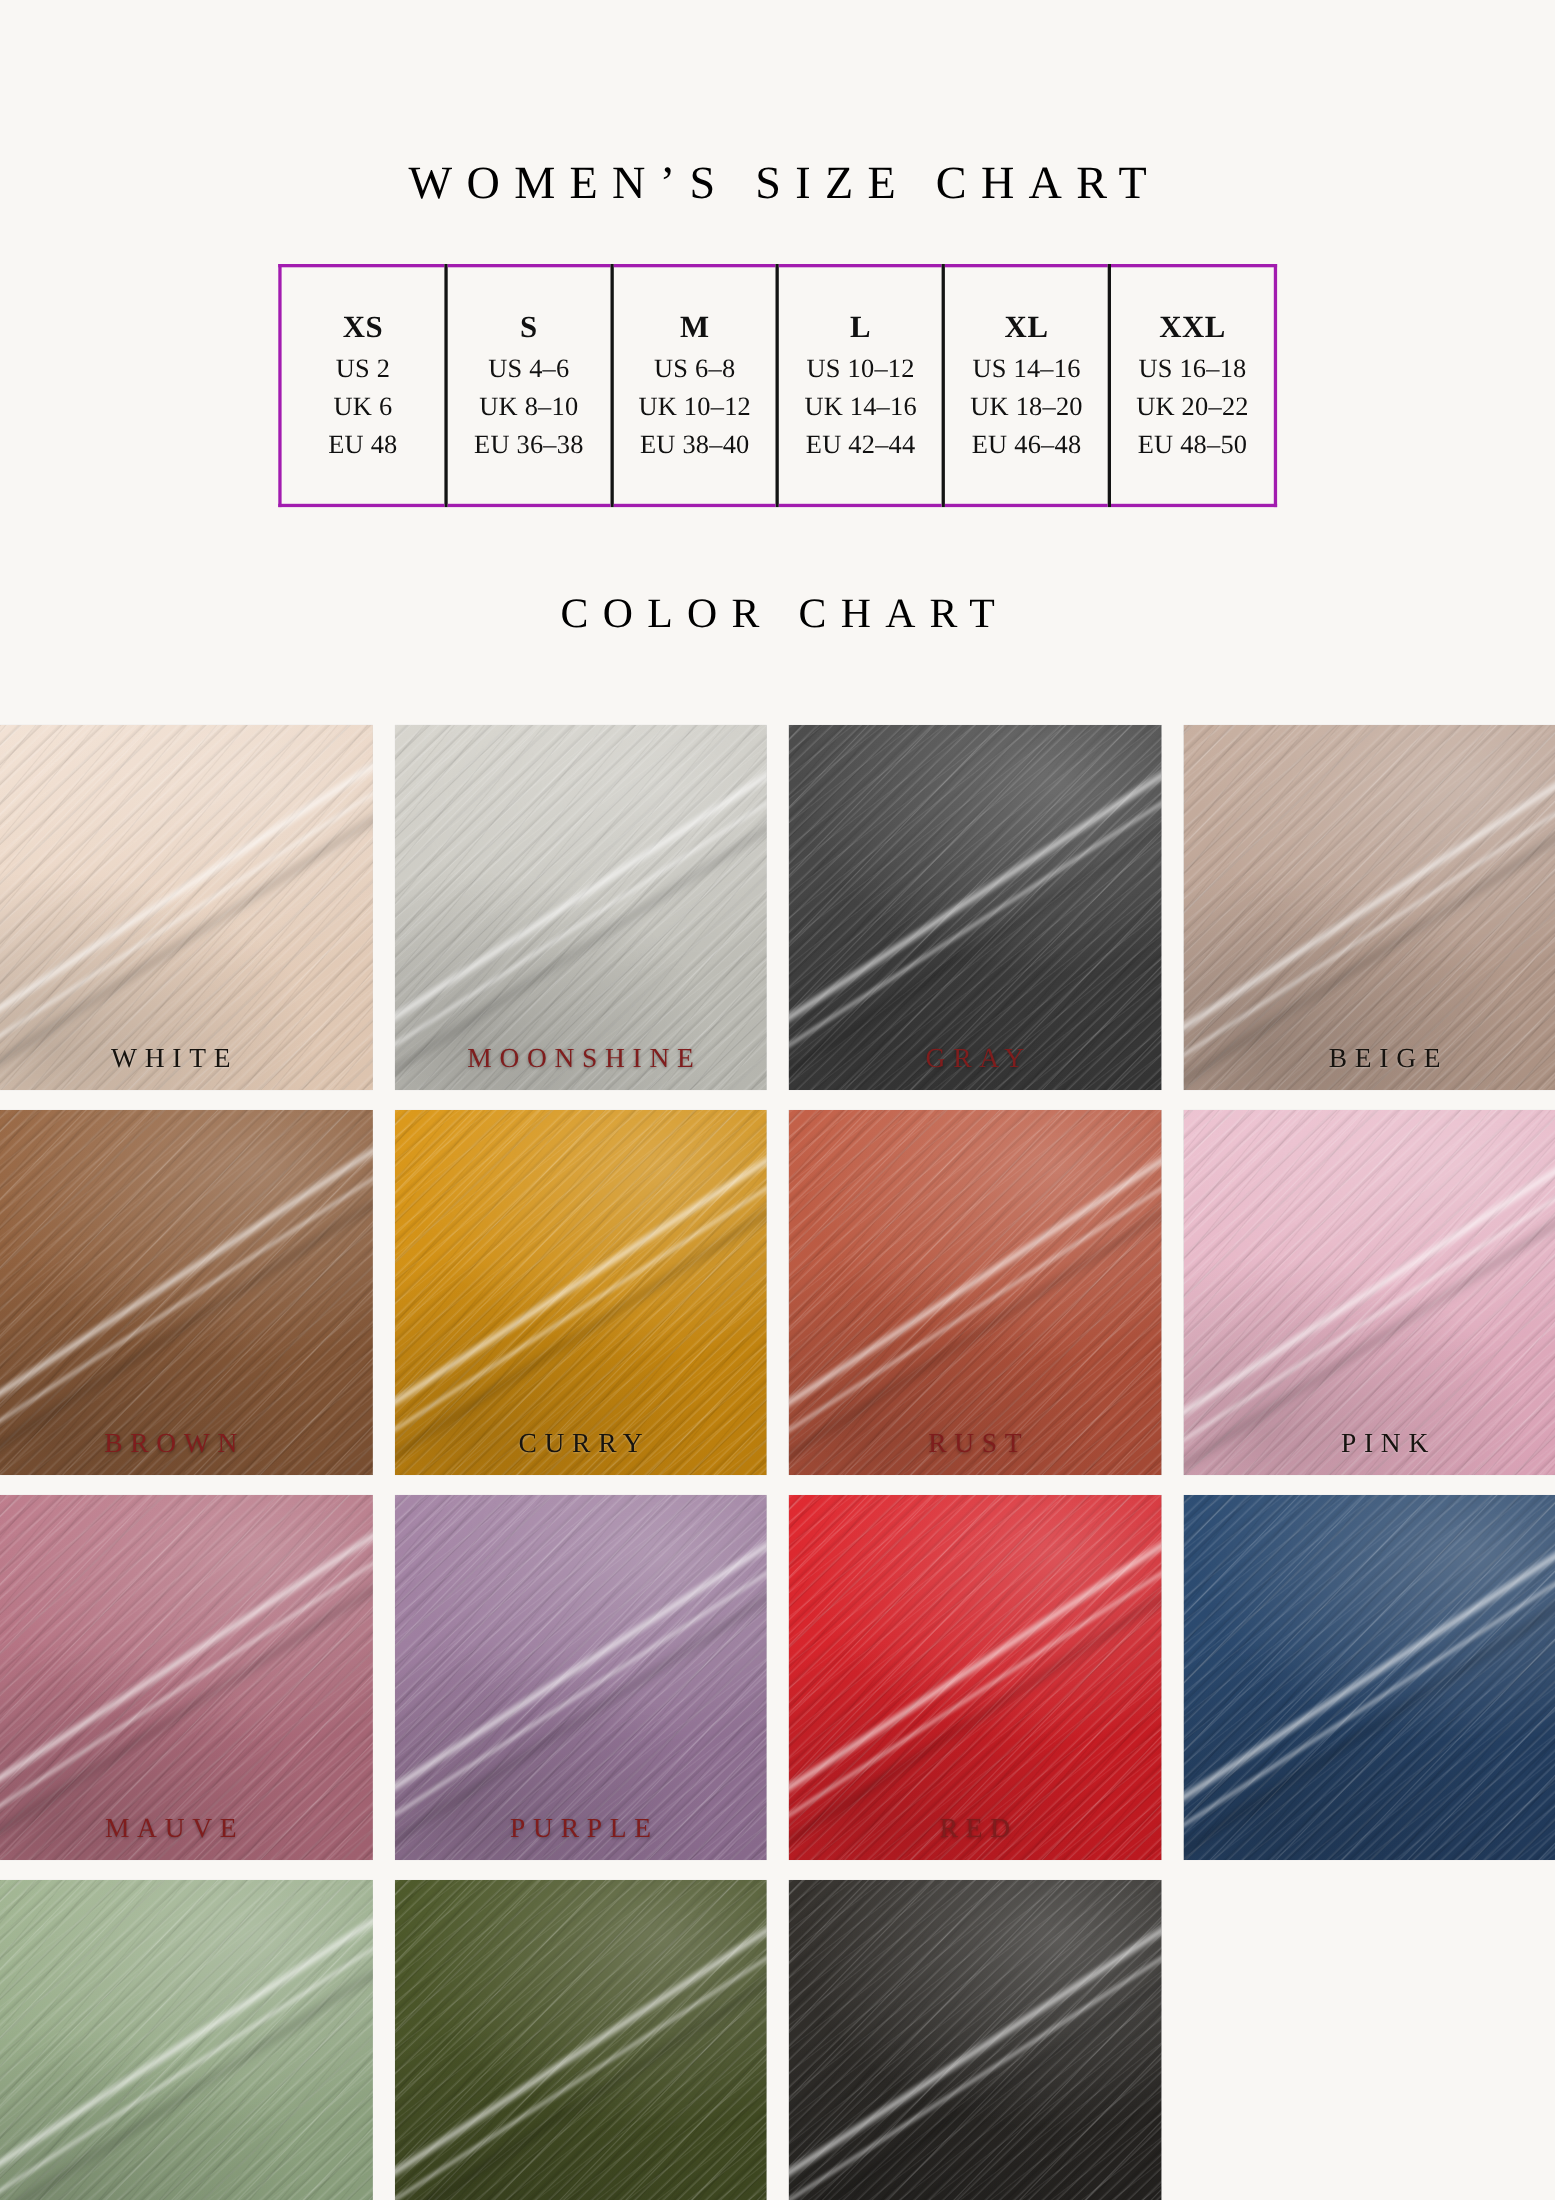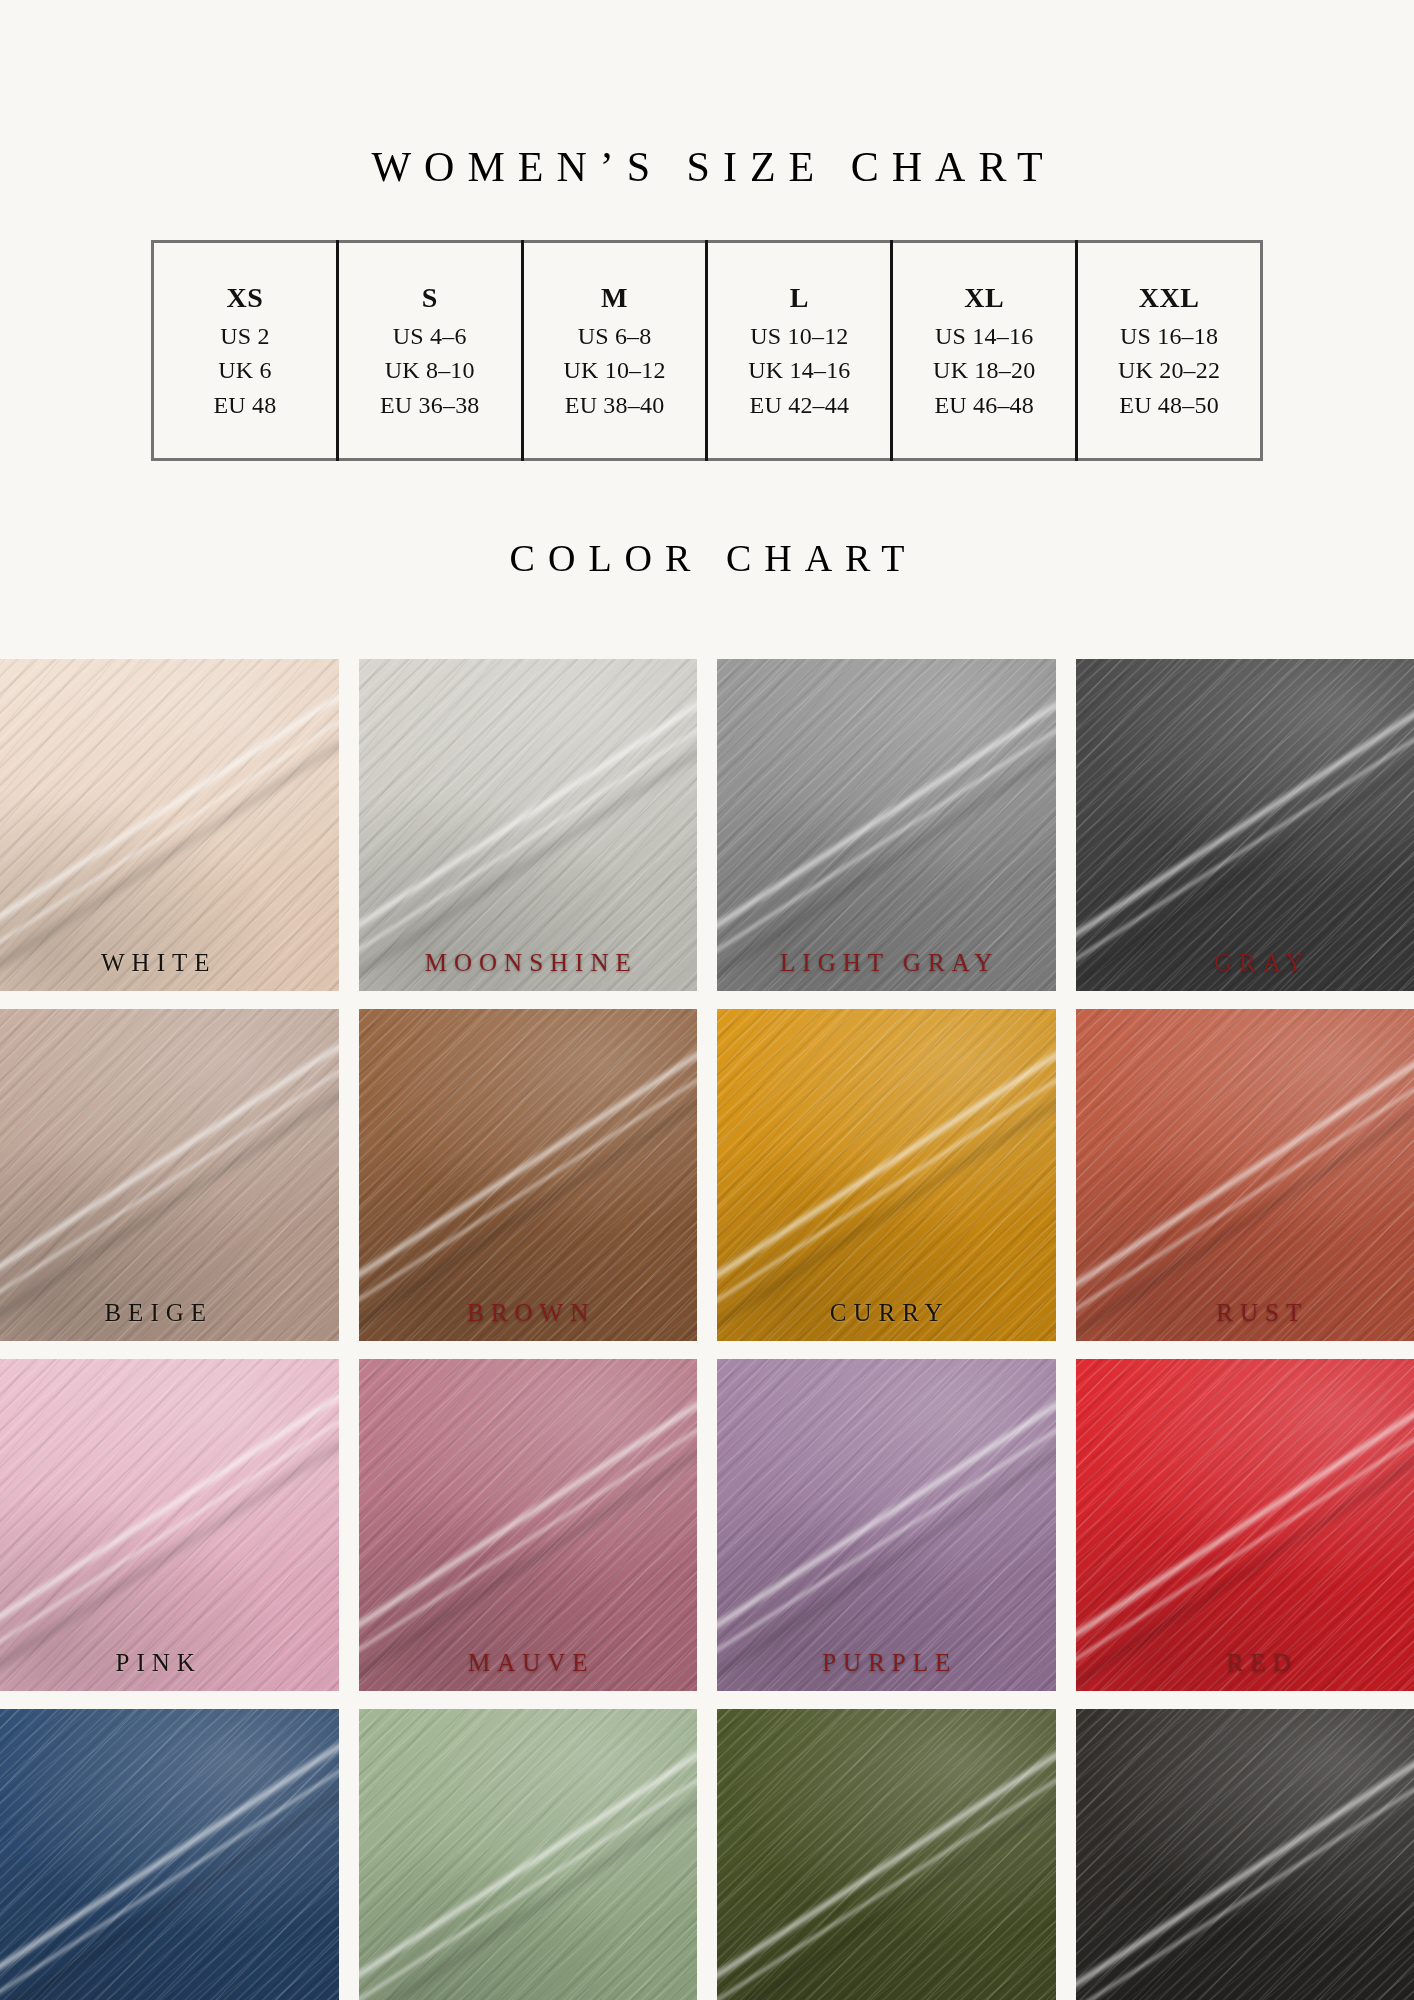--- a/index.html
+++ b/index.html
@@ -46,23 +46,23 @@
 
   
   .size-table-wrap {
     margin: 52px auto 0;
     width: 1112px;
     display: flex;
     justify-content: center;
   }
   table.size-table {
     border-collapse: collapse;
-    width: 1112px;
+    width: 908px;
     table-layout: fixed;
-    border: 3px solid #737373;
+    border: 3px solid #a21caf;
   }
   table.size-table td.size-cell {
     border-left: 3px solid #141414;
     border-right: 3px solid #141414;
     text-align: center;
     vertical-align: middle;
     padding: 24px 6px 26px;
     height: 218px;
   }
   table.size-table td.size-cell:first-child { border-left: none; }
@@ -273,31 +273,20 @@
         <div class="fibers a"></div>
         <div class="fibers b"></div>
         <div class="fibers c"></div>
         <div class="haze"></div>
         <div class="strand shadow"></div>
         <div class="strand"></div>
         <div class="strand two"></div>
         <div class="swatch-label light">MOONSHINE</div>
       </div>
       <div class="swatch">
-        <div class="swatch-texture" style="background: linear-gradient(150deg, rgb(155, 155, 155) 0%, rgb(138, 138, 138) 48%, rgb(118, 118, 118) 100%);"></div>
-        <div class="fibers a"></div>
-        <div class="fibers b"></div>
-        <div class="fibers c"></div>
-        <div class="haze"></div>
-        <div class="strand shadow"></div>
-        <div class="strand"></div>
-        <div class="strand two"></div>
-        <div class="swatch-label light">LIGHT GRAY</div>
-      </div>
-      <div class="swatch">
         <div class="swatch-texture" style="background: linear-gradient(150deg, rgb(78, 78, 78) 0%, rgb(65, 65, 65) 48%, rgb(51, 51, 51) 100%);"></div>
         <div class="fibers a"></div>
         <div class="fibers b"></div>
         <div class="fibers c"></div>
         <div class="haze"></div>
         <div class="strand shadow"></div>
         <div class="strand"></div>
         <div class="strand two"></div>
         <div class="swatch-label light">GRAY</div>
       </div>

